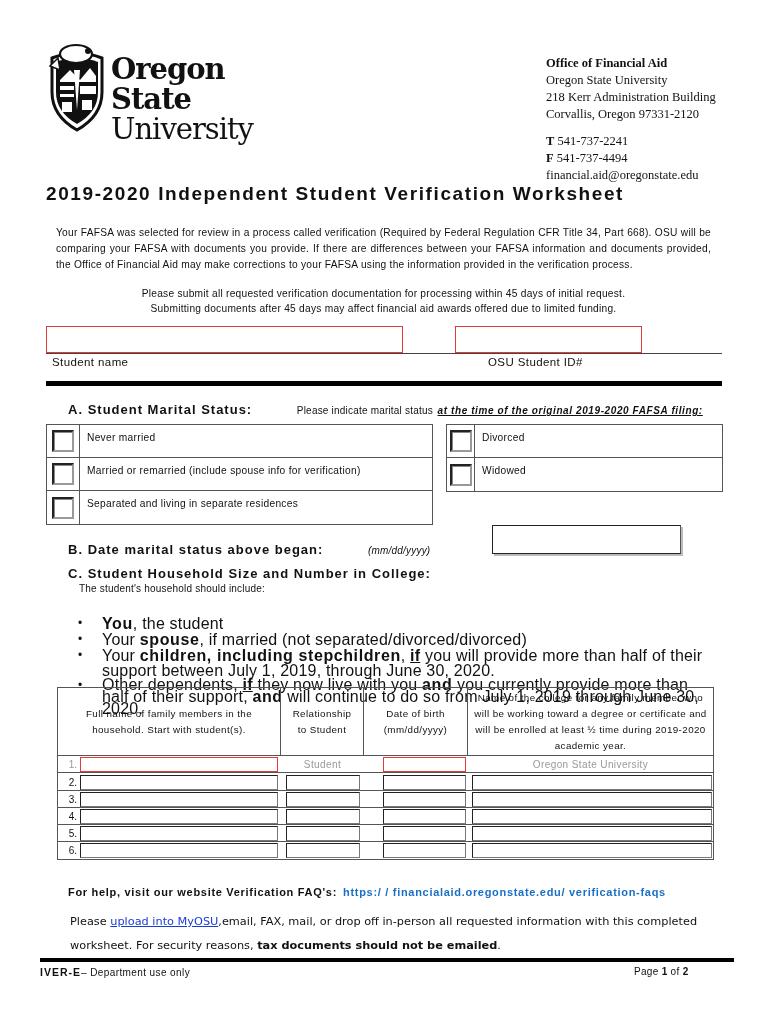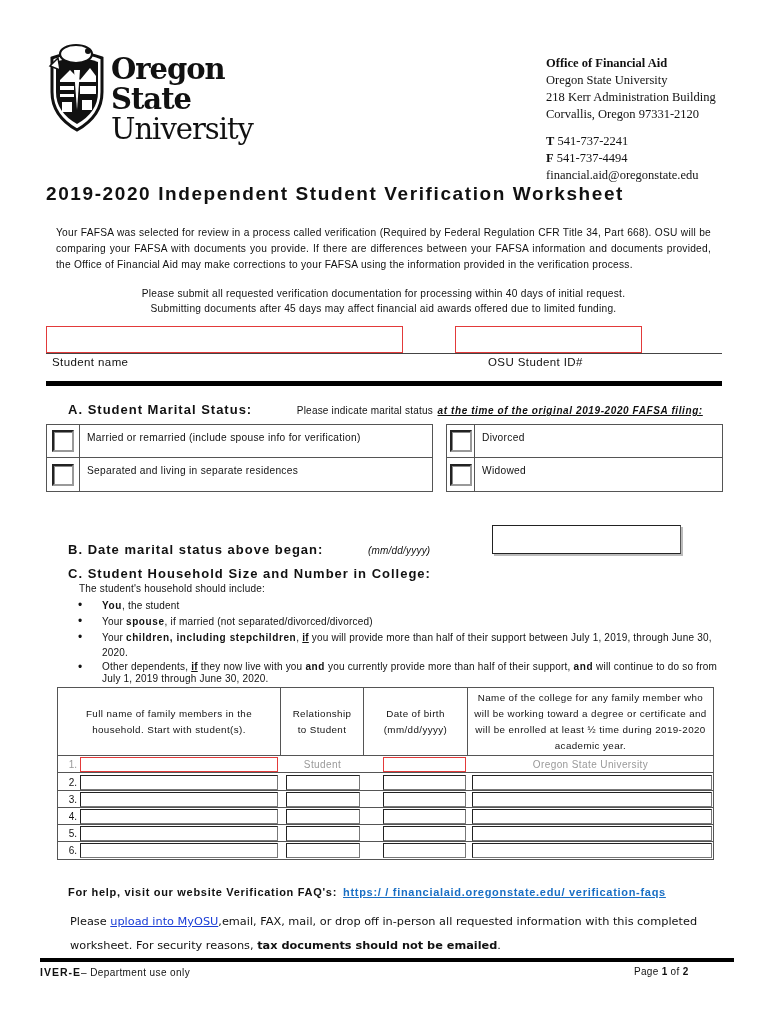--- a/index.html
+++ b/index.html
@@ -35,39 +35,39 @@
   .mtable { border: 1px solid #555; }
   .mrow { display: flex; height: 33px; border-bottom: 1px solid #555; }
   .mrow:last-child { border-bottom: none; }
   .mcell-box { width: 33px; border-right: 1px solid #555; display: flex; align-items: center; justify-content: center; }
   .checkbox { width: 22px; height: 22px; border: 2px solid #222; border-right-color: #999; border-bottom-color: #999; box-shadow: inset 1px 1px 0 #888; background: #fff; }
   .mcell-text { flex: 1; padding: 7px 0 0 7px; font-family: "Liberation Sans", sans-serif; font-size: 10.2px; letter-spacing: 0.3px; }
 
   .datebox { left: 492px; top: 525px; width: 189px; height: 29px; border: 1.5px solid #222; border-right-color:#555; box-shadow: 2px 2px 0 #bbb; }
 
   .hh-intro { left: 79px; top: 583px; font-family: "Liberation Sans", sans-serif; font-size: 10px; letter-spacing: 0.2px; }
-  .bullets { left: 78px; top: 598px; width: 640px; font-family: "Liberation Sans", sans-serif; font-size: 10px; letter-spacing: 0.2px; line-height: 15px; list-style: none; }
+  .bullets { left: 78px; top: 616px; width: 640px; font-family: "Liberation Sans", sans-serif; font-size: 16px; letter-spacing: 0.2px; line-height: 15px; list-style: none; }
   .bullets li { position: relative; padding-left: 24px; margin-bottom: 1px; }
   .bullets li::before { content: "\2022"; position: absolute; left: 0; top: 0; font-size: 12px; }
   .bullets b { font-weight: bold; letter-spacing: 0.6px; }
   .bullets u { font-weight: bold; }
 
   .htable { left: 57px; top: 687px; width: 657px; height: 173px; border: 1px solid #555; }
   .hgrid-head { position: absolute; left: 0; top: 0; width: 655px; height: 68px; border-bottom: 1px solid #555; font-family: "Liberation Sans", sans-serif; font-size: 9.8px; letter-spacing: 0.4px; text-align: center; line-height: 16px; }
   .hcol { position: absolute; top: 0; height: 68px; display: flex; align-items: center; justify-content: center; border-right: 1px solid #555; padding: 0 6px; }
   .hrow { position: absolute; left: 0; width: 655px; height: 17px; border-bottom: 1px solid #555; }
   .hrow:last-child { border-bottom: none; }
   .rownum { position: absolute; left: 0; top: 0; width: 21px; height: 17px; text-align: right; padding-right: 2px; font-family: "Liberation Sans", sans-serif; font-size: 10px; line-height: 17px; }
   .rownum.dim { color: #999; }
   .in { position: absolute; top: 1px; height: 15px; border: 1.5px solid #222; border-right-color: #777; border-bottom-color: #777; background: #fff; }
   .in.red { border: 1.5px solid #e23a3a; }
   .hint { position: absolute; top: 0; height: 17px; line-height: 17px; font-family: "Liberation Sans", sans-serif; font-size: 10px; color: #999; text-align: center; letter-spacing: 0.4px; }
 
   .help { left: 68px; top: 886px; font-family: "Liberation Sans", sans-serif; font-weight: bold; font-size: 11px; letter-spacing: 0.7px; }
-  .help a { color: #1a6fc4; text-decoration: underline; margin-left: 6px; text-align: center; }
+  .help a { color: #1a6fc4; margin-left: 6px; text-align: center; }
   .upload { left: 70px; top: 910px; width: 650px; font-family: "DejaVu Sans", sans-serif; font-size: 11.3px; line-height: 24px; }
   .upload a { color: #1a3cd6; text-decoration: underline; }
 
   .foot-rule { left: 40px; top: 958px; width: 694px; height: 4px; background: #000; }
   .foot-left { left: 40px; top: 966px; font-family: "Liberation Sans", sans-serif; font-size: 10px; letter-spacing: 0.4px; }
   .foot-left b { font-size: 10.5px; letter-spacing: 1px; }
   .foot-right { left: 634px; top: 966px; font-family: "Liberation Sans", sans-serif; font-size: 10px; letter-spacing: 0.3px; }
 </style>
 </head>
 <body>
@@ -100,37 +100,43 @@
   <div>Corvallis, Oregon 97331-2120</div>
   <div class="gap"></div>
   <div><b>T</b> <span>541-737-2241</span></div>
   <div><b>F</b> <span>541-737-4494</span></div>
   <div>financial.aid@oregonstate.edu</div>
 </div>
 
 <div class="abs title">2019-2020 Independent Student Verification Worksheet</div>
 
 <div class="abs intro">Your FAFSA was selected for review in a process called verification (Required by Federal Regulation CFR Title 34, Part 668).  OSU will be comparing your FAFSA with  documents you provide. If there are differences between your FAFSA information and documents provided, the Office of Financial Aid may make corrections to your FAFSA using the information provided in the verification process.</div>
-<div class="abs center-note" style="top:288px">Please submit all requested verification documentation for processing within 40 days of initial request.</div>
+<div class="abs center-note" style="top:288px">Please submit all requested verification documentation for processing within 45 days of initial request.</div>
 <div class="abs center-note" style="top:303px">Submitting documents after 45 days may affect financial aid awards offered due to limited funding.</div>
 
 <div class="abs redbox field-name"><span></span></div>
 <div class="abs redbox field-id"><span></span></div>
 <div class="abs hr-thin"></div>
 <div class="abs lbl" style="left:52px;top:356px">Student name</div>
 <div class="abs lbl" style="left:488px;top:356px">OSU Student ID#</div>
 <div class="abs hr-thick"></div>
 
 <div class="abs sec-head" style="left:68px;top:402px">
   <span>A.</span> <span>Student Marital Status:</span>
   <span class="sub">Please indicate marital status</span>
   <span class="em">at the time of the original 2019-2020 FAFSA filing:</span>
 </div>
 
 <div class="abs mtable" style="left:46px;top:424px;width:387px;">
+  <div class="mrow">
+    <div class="mcell-box">
+        <div class="checkbox"></div>
+      </div>
+    <div class="mcell-text">Never married</div>
+  </div>
   <div class="mrow">
     <div class="mcell-box">
         <div class="checkbox"></div>
       </div>
     <div class="mcell-text">Married or remarried (include spouse info for verification)</div>
   </div>
   <div class="mrow">
     <div class="mcell-box">
         <div class="checkbox"></div>
       </div>

